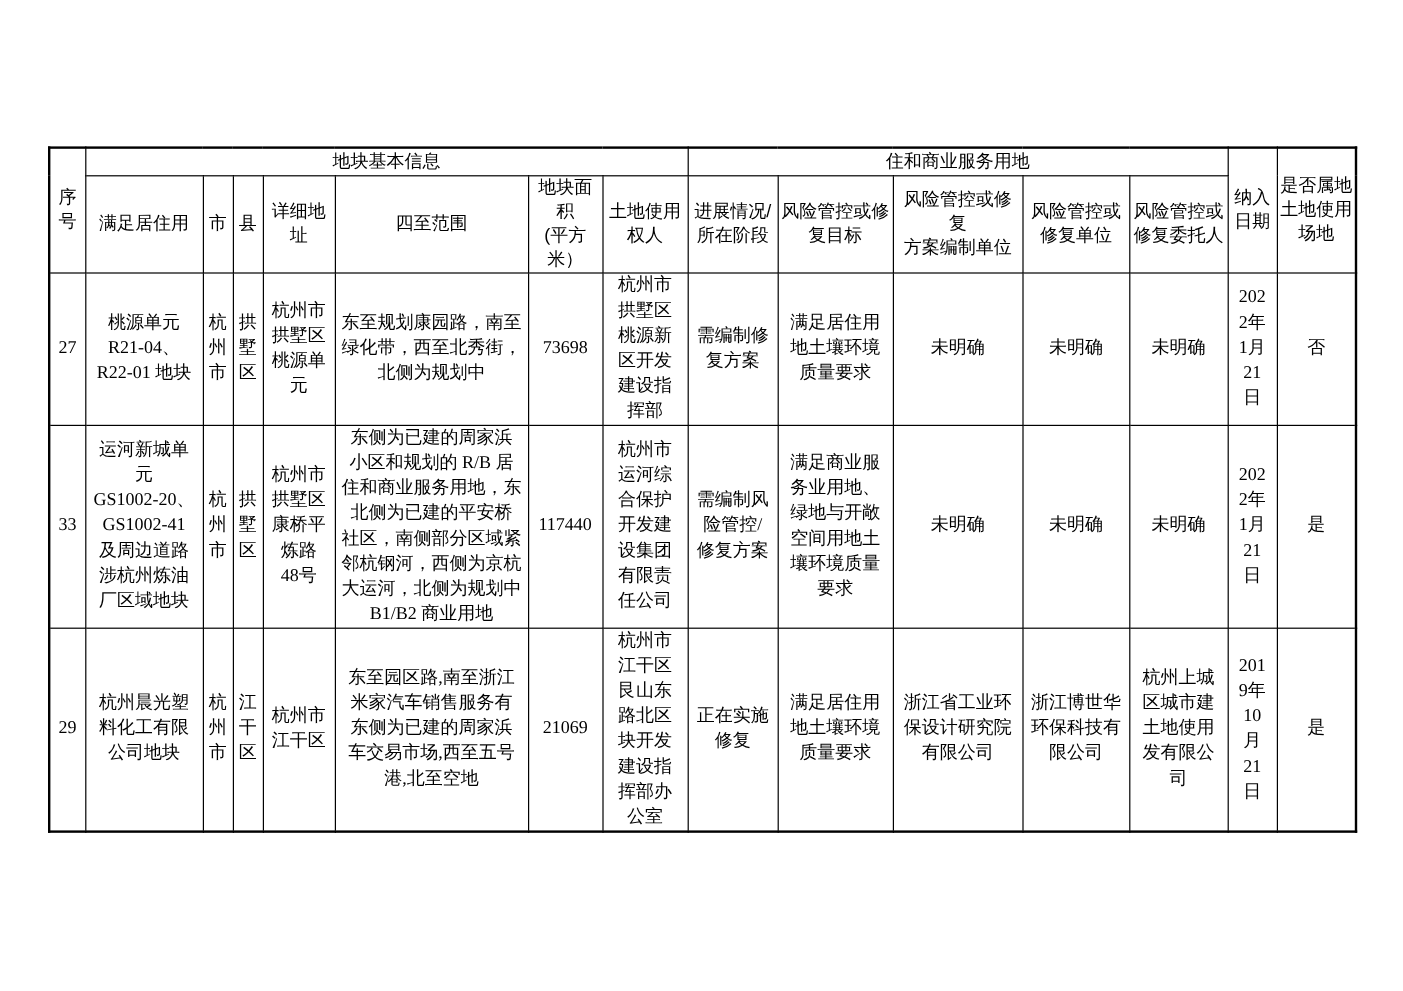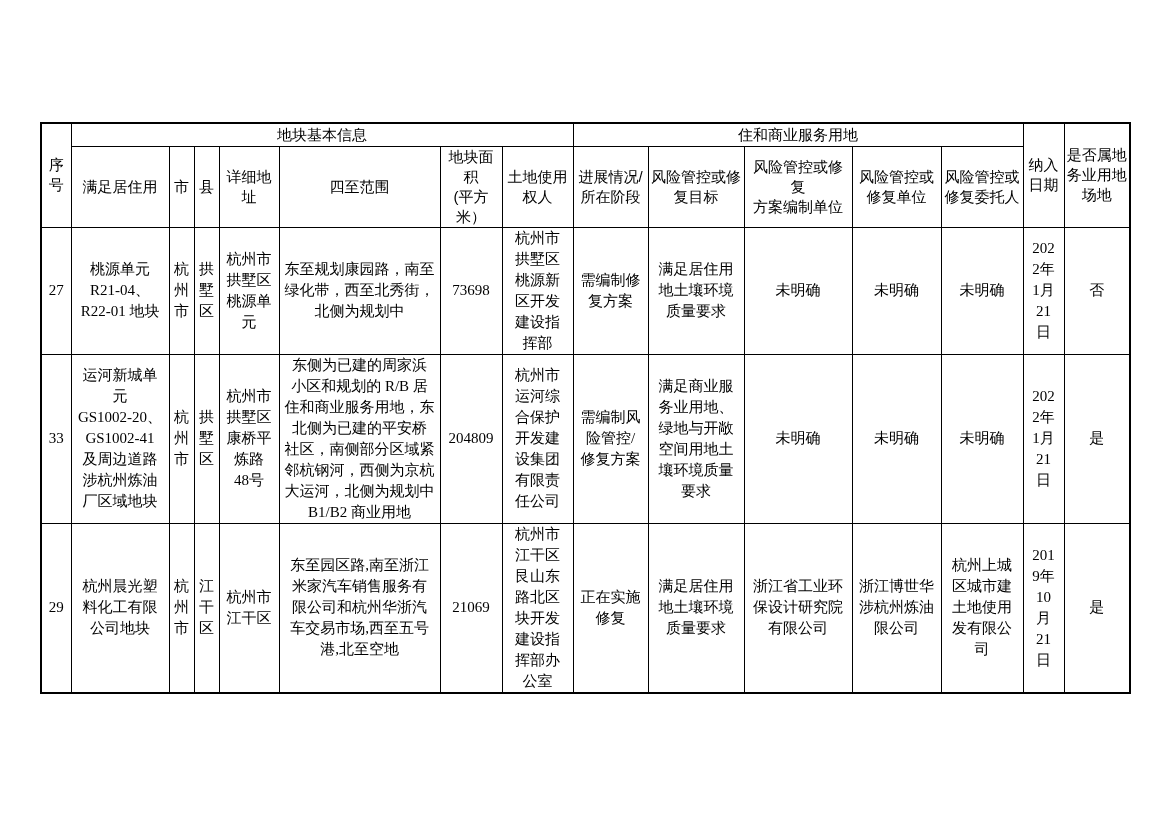--- a/index.html
+++ b/index.html
@@ -79,21 +79,21 @@
     </colgroup>
     <thead>
       <tr class="header-row-1">
         <th rowspan="2">序
 号</th>
         <th colspan="7">地块基本信息</th>
         <th colspan="5">住和商业服务用地</th>
         <th rowspan="2">纳入
 日期</th>
         <th rowspan="2">是否属地
-务业用地
+土地使用
 场地</th>
       </tr>
       <tr class="header-row-2">
         <th>满足居住用</th>
         <th>市</th>
         <th>县</th>
         <th>详细地
 址</th>
         <th>四至范围</th>
         <th>地块面积
@@ -174,21 +174,21 @@
 炼路
 48号</td>
         <td>东侧为已建的周家浜
 小区和规划的 R/B 居
 住和商业服务用地，东
 北侧为已建的平安桥
 社区，南侧部分区域紧
 邻杭钢河，西侧为京杭
 大运河，北侧为规划中
 B1/B2 商业用地</td>
-        <td>204809</td>
+        <td>117440</td>
         <td>杭州市
 运河综
 合保护
 开发建
 设集团
 有限责
 任公司</td>
         <td>需编制风
 险管控/
 修复方案</td>
@@ -216,42 +216,42 @@
         <td>杭
 州
 市</td>
         <td>江
 干
 区</td>
         <td>杭州市
 江干区</td>
         <td>东至园区路,南至浙江
 米家汽车销售服务有
-限公司和杭州华浙汽
+东侧为已建的周家浜
 车交易市场,西至五号
 港,北至空地</td>
         <td>21069</td>
         <td>杭州市
 江干区
 艮山东
 路北区
 块开发
 建设指
 挥部办
 公室</td>
         <td>正在实施
 修复</td>
         <td>满足居住用
 地土壤环境
 质量要求</td>
         <td>浙江省工业环
 保设计研究院
 有限公司</td>
         <td>浙江博世华
-涉杭州炼油
+环保科技有
 限公司</td>
         <td>杭州上城
 区城市建
 土地使用
 发有限公
 司</td>
         <td>201
 9年
 10
 月

